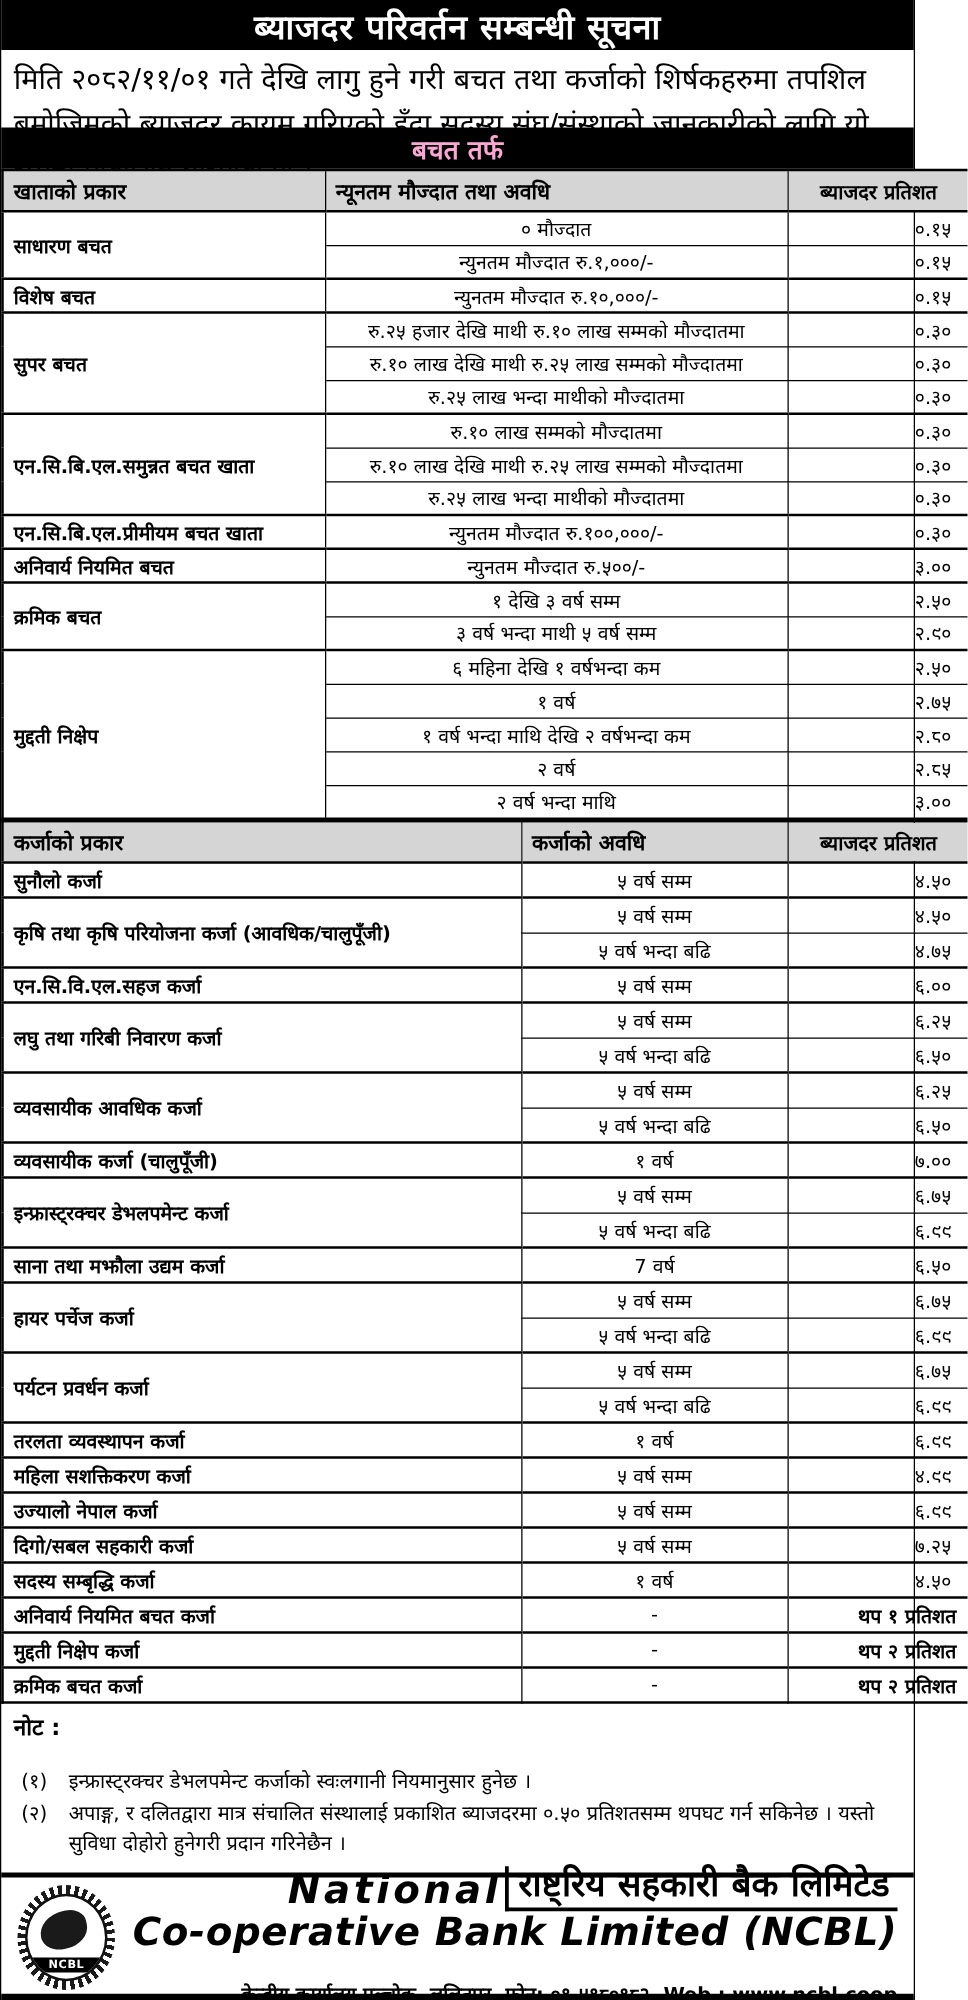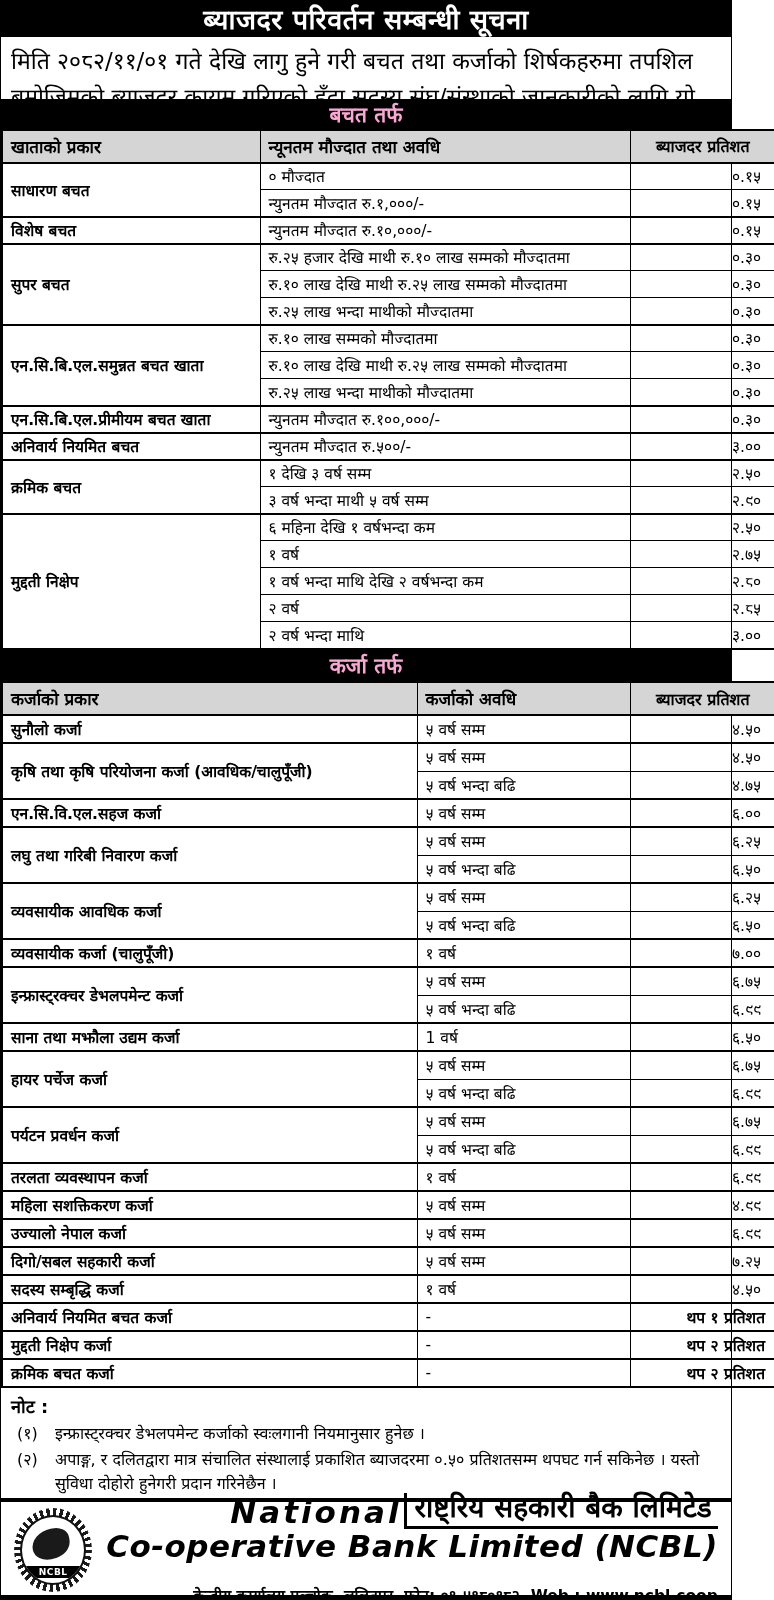--- a/index.html
+++ b/index.html
@@ -14,28 +14,28 @@
     font-size:21px;font-weight:bold;}
   .bar-savings{height:33px;}
   .bar-loans{height:35px;}
 
   table{width:774px;border-collapse:collapse;table-layout:fixed;border:2px solid #000;box-sizing:border-box;}
   th,td{border:1px solid #000;box-sizing:border-box;overflow:hidden;white-space:nowrap;}
   thead th{background:#d5d5d5;font-size:17px;font-weight:bold;height:33px;text-align:left;padding:0 8px;}
   thead th.rate-h{text-align:center;padding:0 4px;font-size:16px;}
   td{height:27px;font-size:15.5px;padding:0 8px;}
   td.type{font-weight:bold;vertical-align:middle;}
-  td.cond{font-weight:normal;}
+  td.cond{font-weight:normal;text-align:center;}
   td.rate{text-align:right;padding-right:14px;font-weight:normal;}
   td.rate.extra{font-weight:bold;padding-right:10px;}
   tr.group-first > td{border-top:2px solid #000;}
   #loan-table td{height:28px;}
 
   .notes{flex:1;box-sizing:border-box;padding:6px 12px 0 10px;}
-  .notes-heading{font-weight:bold;font-size:18px;margin-bottom:4px;}
+  .notes-heading{font-weight:bold;font-size:18px;margin-bottom:20px;}
   .note-item{display:flex;font-size:16px;line-height:1.5;margin-bottom:2px;}
   .note-marker{flex:0 0 38px;padding-left:6px;}
   .note-text{flex:1;white-space:normal;}
 
   .footer{height:102px;box-sizing:border-box;border-top:4px solid #000;border-bottom:5px solid #000;
     display:flex;align-items:center;justify-content:center;gap:14px;padding-top:2px;}
   .logo{width:78px;height:84px;border-radius:50%;background:repeating-conic-gradient(#1a1a1a 0deg 5deg,#fff 5deg 10deg);
     display:flex;align-items:center;justify-content:center;flex:0 0 auto;}
   .logo-inner{width:62px;height:66px;border-radius:50%;background:#fff;border:2px solid #111;position:relative;overflow:hidden;}
   .logo-blob{position:absolute;left:10px;top:12px;width:38px;height:30px;background:#1a1a1a;border-radius:60% 40% 55% 45%;transform:rotate(-12deg);}
@@ -154,23 +154,20 @@
           <td class="cond">२ वर्ष</td>
           <td class="rate">२.८५</td>
         </tr>
         <tr>
           <td class="cond">२ वर्ष भन्दा माथि</td>
           <td class="rate">३.००</td>
         </tr>
       </tbody>
   </table>
 
-  <div class="section-bar bar-loans">
-    <span>कर्जा तर्फ</span>
-  </div>
 
   <table id="loan-table">
     <colgroup>
         <col style="width:415px">
         <col style="width:213px">
         <col style="width:146px">
       </colgroup>
     <thead>
       <tr>
         <th>कर्जाको प्रकार</th>
@@ -225,21 +222,21 @@
           <td class="type" rowspan="2">इन्फ्रास्ट्रक्चर डेभलपमेन्ट कर्जा</td>
           <td class="cond">५ वर्ष सम्म</td>
           <td class="rate">६.७५</td>
         </tr>
         <tr>
           <td class="cond">५ वर्ष भन्दा बढि</td>
           <td class="rate">६.९९</td>
         </tr>
         <tr class="group-first">
           <td class="type" rowspan="1">साना तथा मझौला उद्यम कर्जा</td>
-          <td class="cond">1 वर्ष</td>
+          <td class="cond">7 वर्ष</td>
           <td class="rate">६.५०</td>
         </tr>
         <tr class="group-first">
           <td class="type" rowspan="2">हायर पर्चेज कर्जा</td>
           <td class="cond">५ वर्ष सम्म</td>
           <td class="rate">६.७५</td>
         </tr>
         <tr>
           <td class="cond">५ वर्ष भन्दा बढि</td>
           <td class="rate">६.९९</td>

